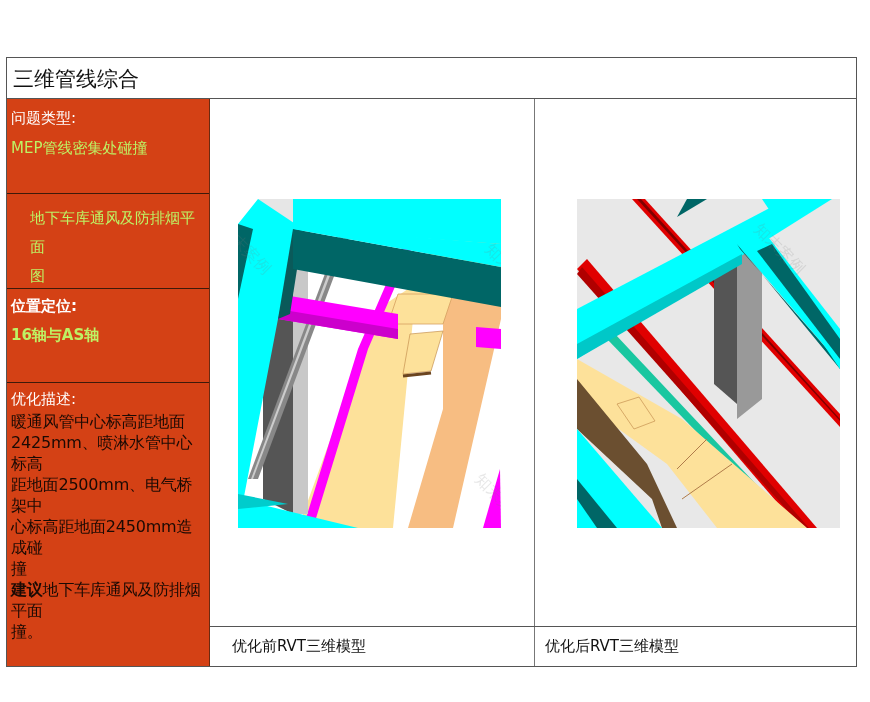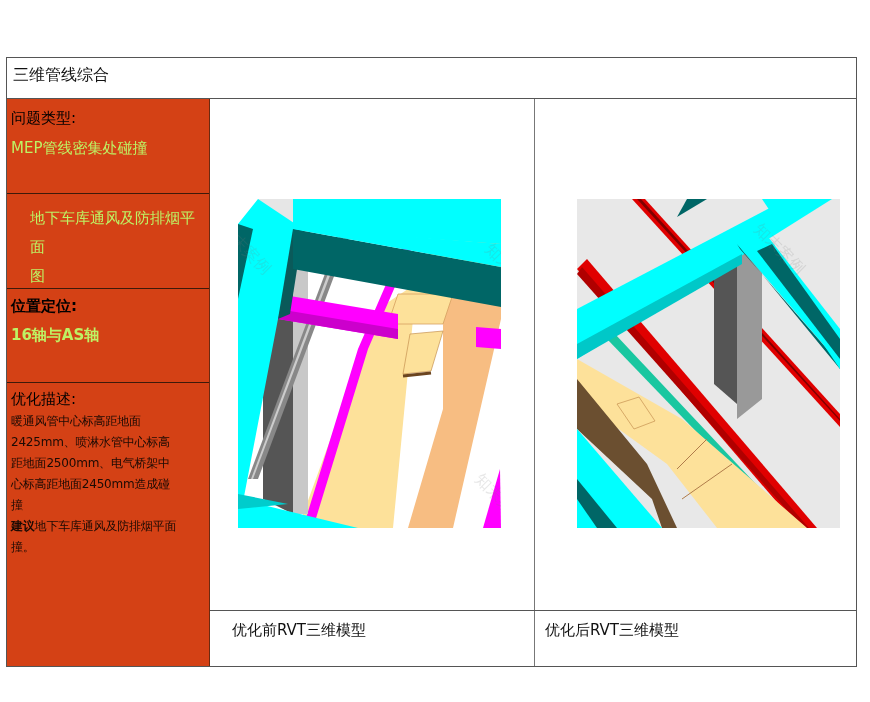--- a/index.html
+++ b/index.html
@@ -2,40 +2,40 @@
 <html><head>
 <meta charset="utf-8">
 <style>
   html, body { margin: 0; padding: 0; background: #ffffff; }
   body { width: 870px; height: 702px; position: relative; overflow: hidden;
          font-family: "DejaVu Sans", "Liberation Sans", sans-serif; }
   .table { position: absolute; left: 6px; top: 57px; width: 851px; height: 610px;
            border: 1px solid #555; box-sizing: border-box; background: #fff; }
   .title-row { position: absolute; left: 0; top: 0; width: 849px; height: 41px;
                border-bottom: 1px solid #555; box-sizing: border-box; }
-  .title-row span { position: absolute; left: 6px; top: 7px; font-size: 16px; color: #111; }
+  .title-row span { position: absolute; left: 6px; top: 7px; font-size: 21px; color: #111; }
   .left-col { position: absolute; left: 0; top: 41px; width: 203px; height: 567px;
               background: #D44115; border-right: 1px solid #6b2a10; box-sizing: border-box; }
   .sec { position: absolute; left: 0; width: 202px; box-sizing: border-box;
          border-bottom: 1px solid #3d1a0a; padding-left: 4px; }
-  .sec .label { color: #000000; font-size: 15px; line-height: 20px; display: block; }
+  .sec .label { color: #ffffff; font-size: 15px; line-height: 20px; display: block; }
   .sec .val { color: #bef264; font-size: 15px; line-height: 30px; display: block; }
   .sec.s1 { top: 0; height: 95px; padding-top: 9px; }
   .sec.s1 .val { margin-top: 5px; }
   .sec.s2 { top: 95px; height: 95px; padding-top: 8px; }
   .sec.s2 .val { margin-top: 2px; line-height: 29px; margin-left: 19px; }
   .sec.s3 { top: 190px; height: 94px; padding-top: 7px; font-weight: bold; }
   .sec.s3 .val { margin-top: 4px; }
   .sec.s4 { top: 284px; height: 283px; padding-top: 6px; border-bottom: none; }
-  .sec.s4 .desc { color: #1a0a04; font-size: 12px; line-height: 21px; display: block; margin-top: 2px; padding-right: 2px; letter-spacing: -0.2px; }
+  .sec.s4 .desc { color: #1a0a04; font-size: 16px; line-height: 21px; display: block; margin-top: 2px; padding-right: 2px; letter-spacing: -0.2px; }
   .sec.s4 .desc b { font-weight: bold; text-align: center; }
   .mid-col { position: absolute; left: 203px; top: 41px; width: 324px; height: 567px; }
   .right-col { position: absolute; left: 527px; top: 41px; width: 322px; height: 567px;
                border-left: 1px solid #777; box-sizing: border-box; }
-  .caption-row { position: absolute; left: 203px; top: 552px; width: 646px; height: 40px;
+  .caption-row { position: absolute; left: 203px; top: 568px; width: 646px; height: 40px;
                  border-top: 1px solid #555; box-sizing: border-box; padding-left: 12px; }
   .caption { position: absolute; top: 10px; font-size: 15px; color: #111; }
   .cap-left { left: 22px; }
   .cap-right { left: 335px; }
   .img { position: absolute; overflow: hidden; }
   .img-before { left: 28px; top: 100px; width: 263px; height: 329px; background: #fff; }
   .img-after { left: 42px; top: 100px; width: 263px; height: 329px; background: #e8e8e8; }
   .img svg { display: block; }
   .wm { position: absolute; color: rgba(120,120,120,0.18); font-size: 16px; transform: rotate(45deg);
         white-space: nowrap; pointer-events: none; }

